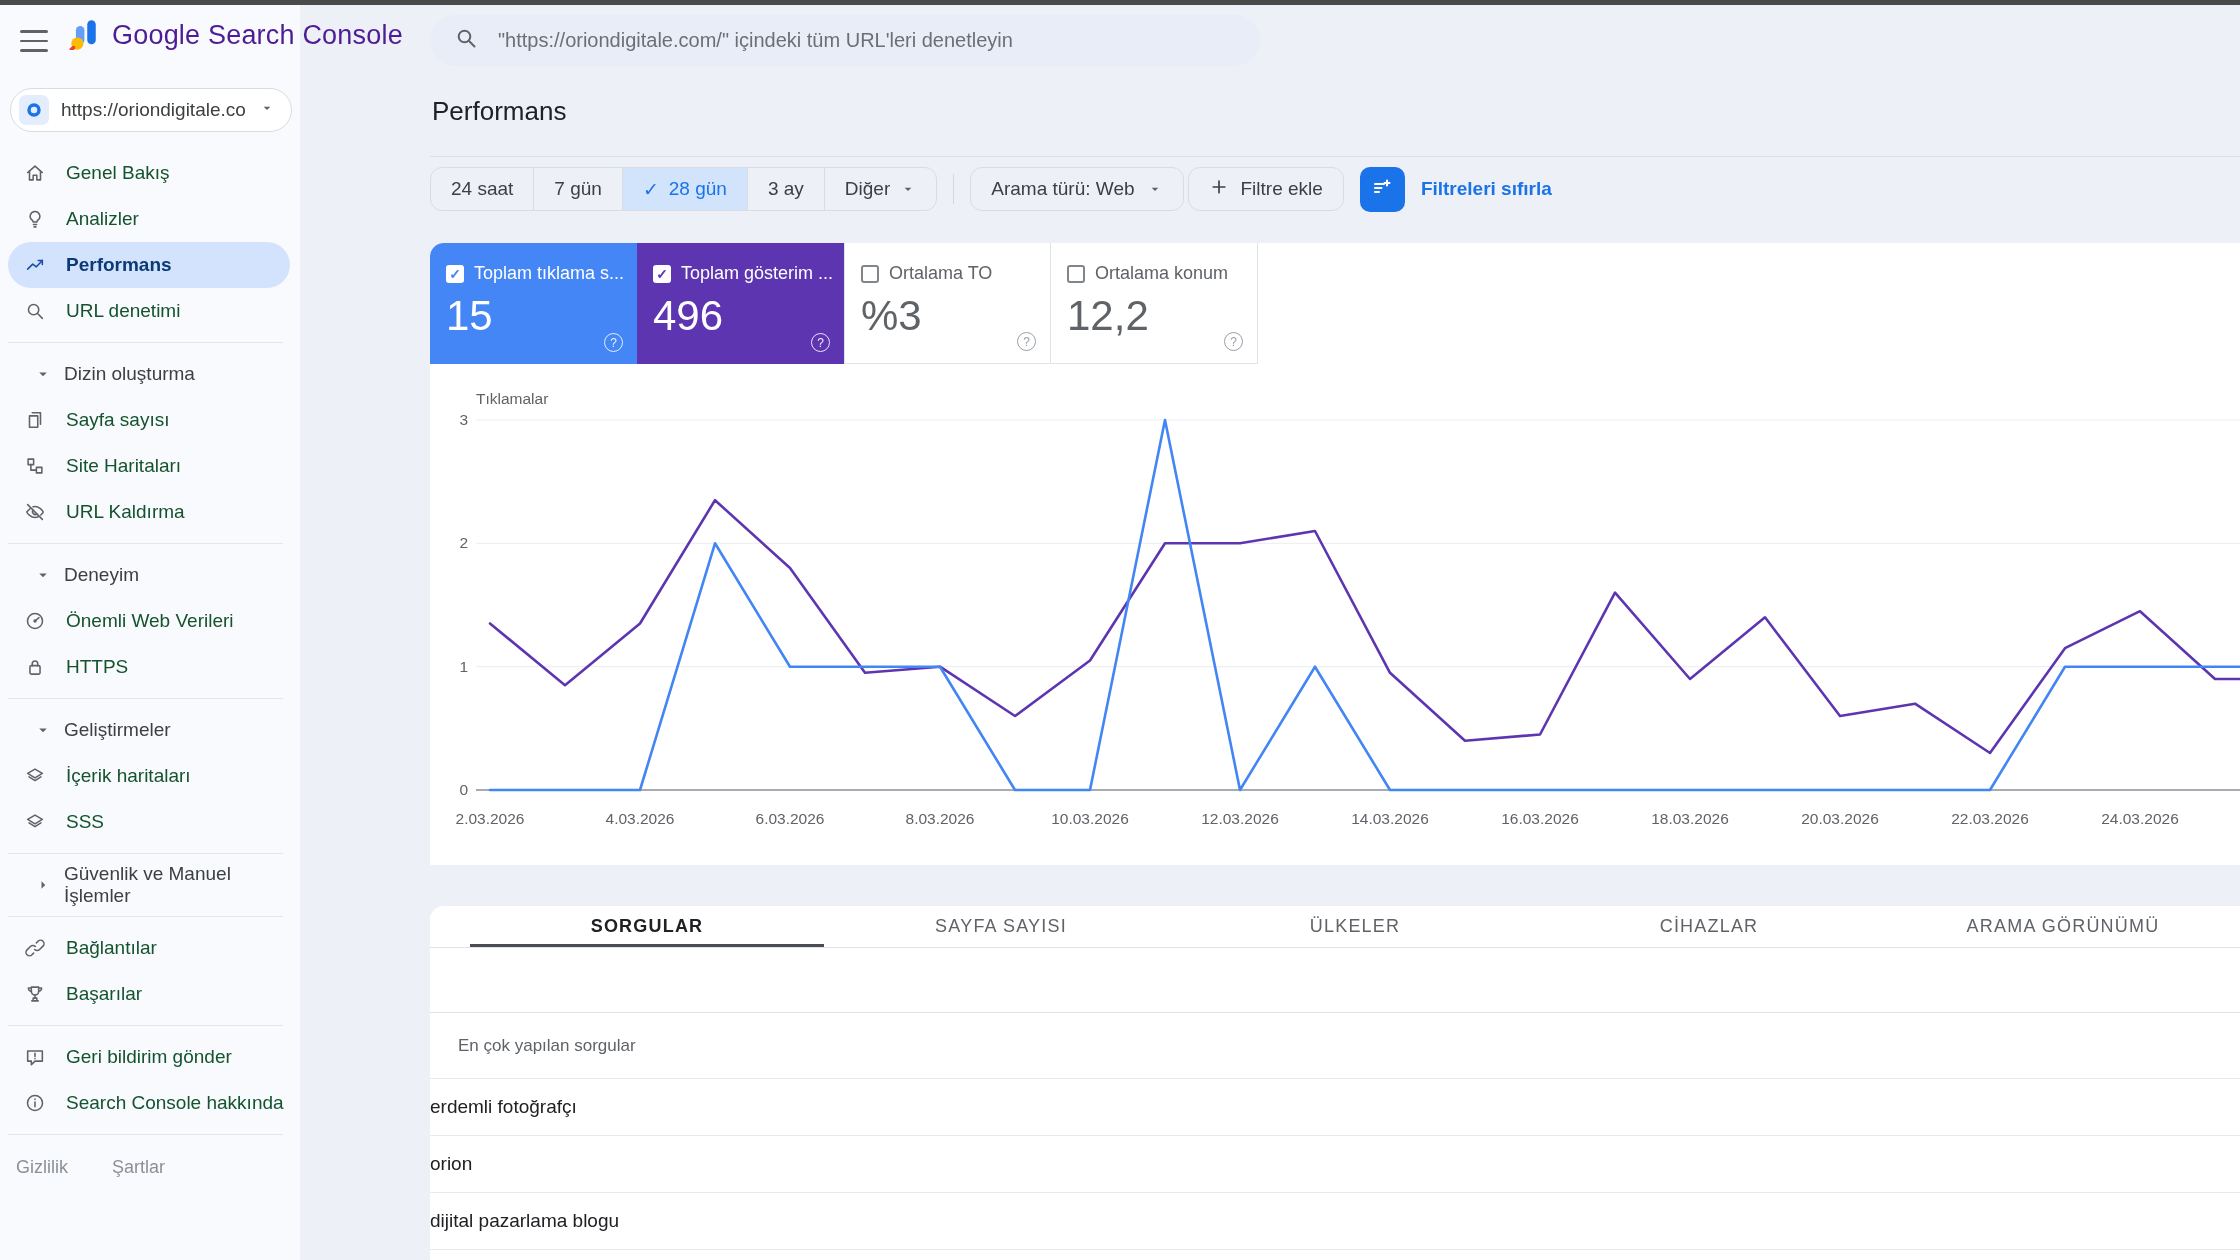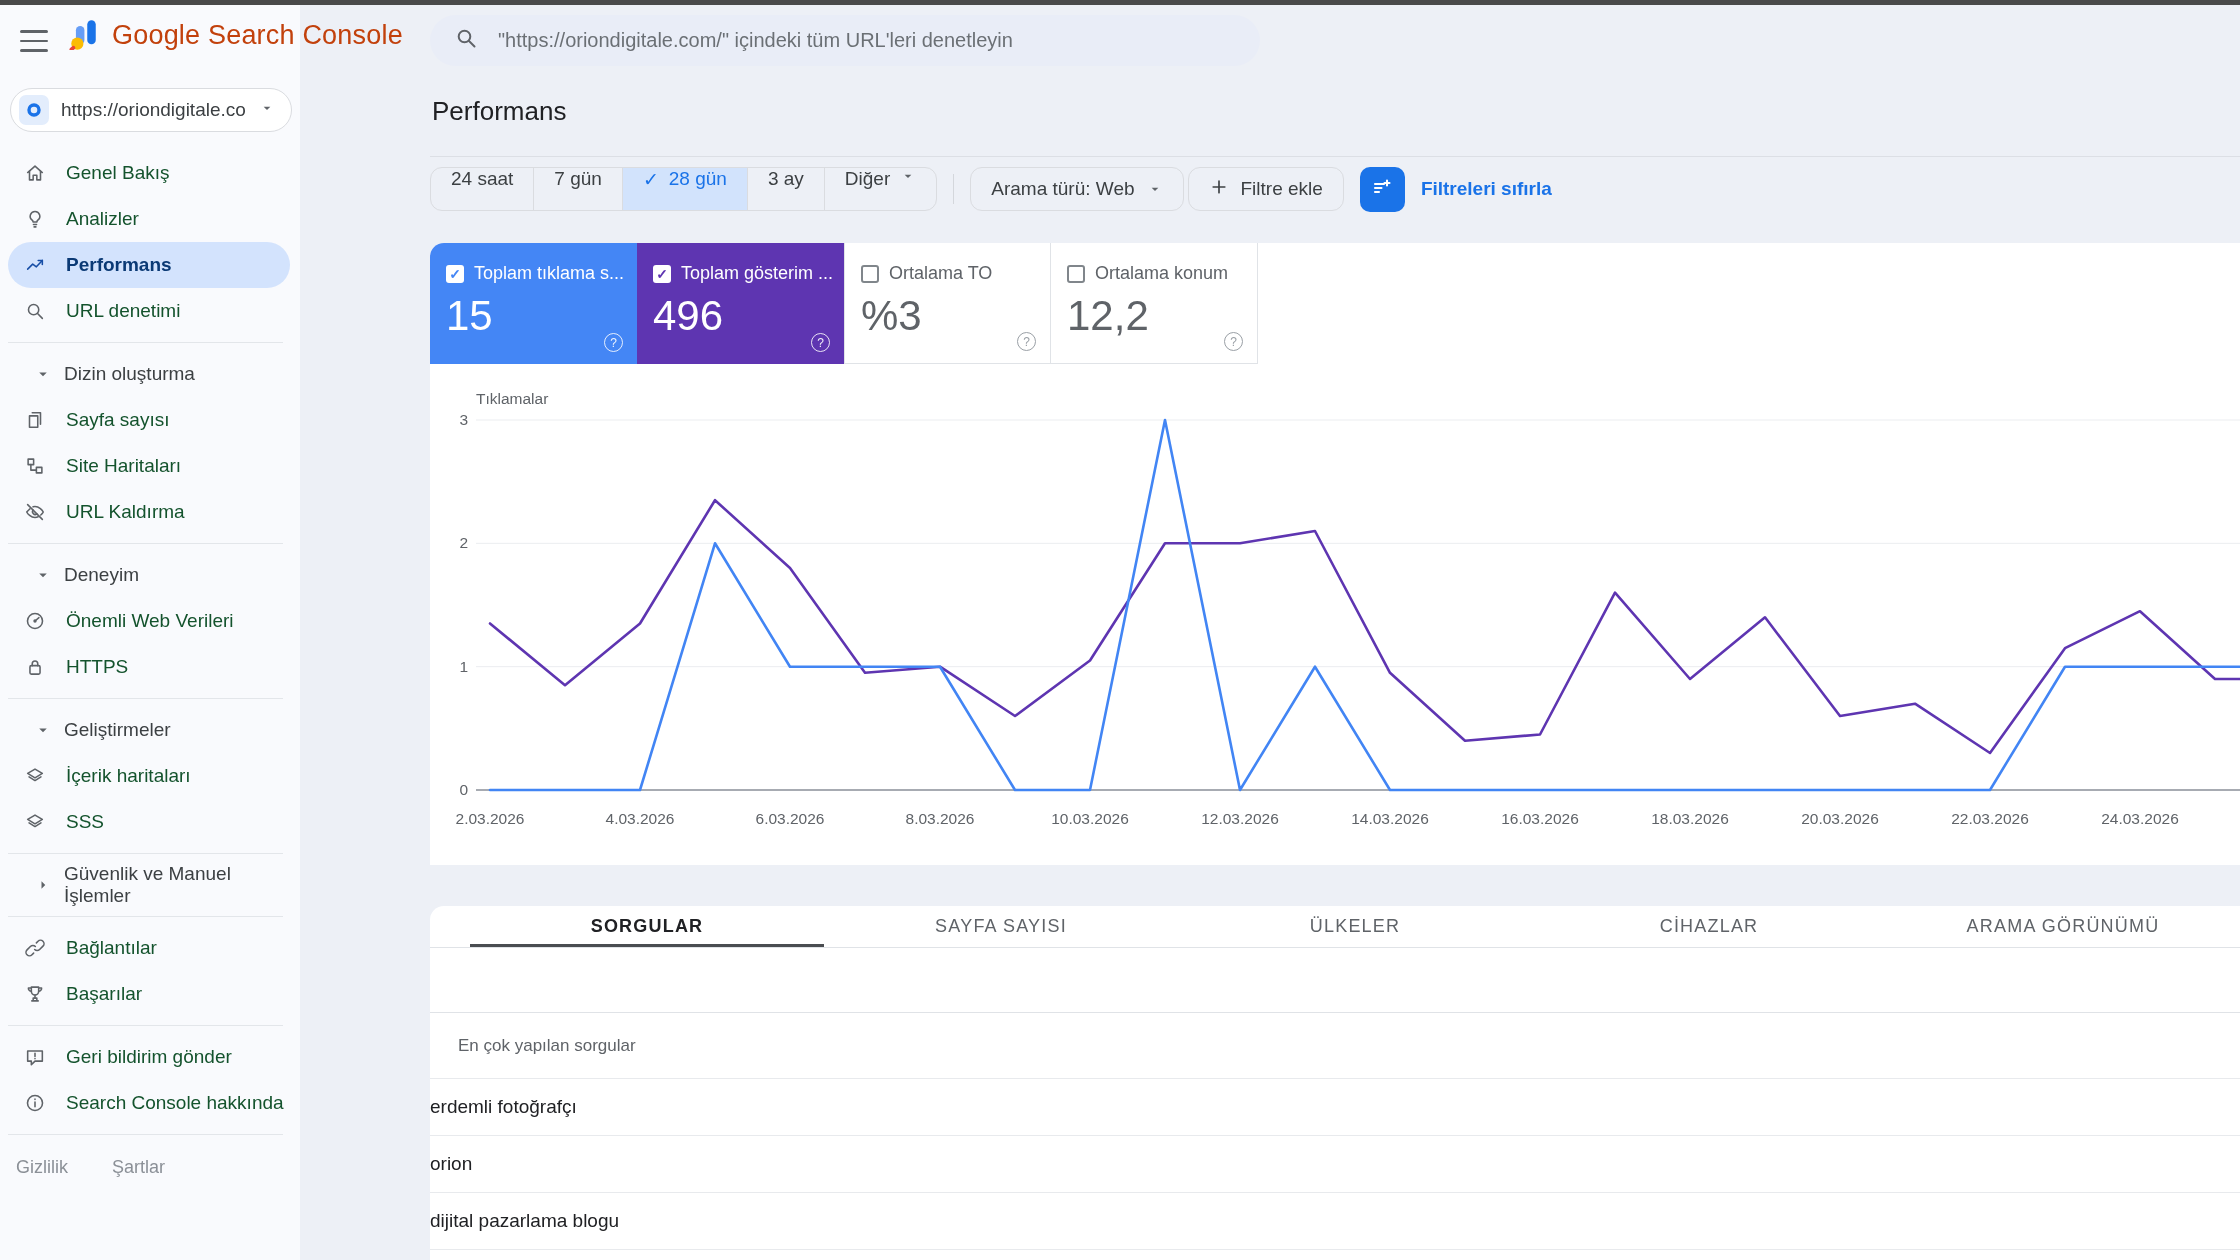--- a/index.html
+++ b/index.html
@@ -4,21 +4,21 @@
 <style>
   *{box-sizing:border-box;margin:0;padding:0}
   body{width:2240px;height:1260px;position:relative;overflow:hidden;
        font-family:"Liberation Sans",sans-serif;background:#edf0f6;}
   .top-strip{position:absolute;left:0;top:0;width:2240px;height:5px;background:#4a4a4a;z-index:30}
   .left-col{position:absolute;left:0;top:5px;width:300px;height:1255px;background:#f9fafd;z-index:5}
   
   .hamburger{position:absolute;left:20px;top:30px;width:28px;height:22px;display:flex;flex-direction:column;justify-content:space-between;cursor:pointer;z-index:20}
   .hamburger span{display:block;height:2.6px;background:#5f6368;border-radius:2px}
   .logo{position:absolute;left:66px;top:16px;display:flex;align-items:center;gap:12px;z-index:20}
-  .logo-text{font-size:27px;color:#c2410c;letter-spacing:.2px}
+  .logo-text{font-size:27px;color:#4c1d95;letter-spacing:.2px}
   .search-pill{position:absolute;left:430px;top:15px;width:830px;height:51px;border-radius:26px;
        background:#e9edf7;display:flex;align-items:center;gap:20px;padding-left:24px;
        color:#6b7075;font-size:20px;cursor:text;z-index:20}
   
   .prop-pill{position:absolute;left:10px;top:88px;width:282px;height:44px;border:1px solid #dadce0;border-radius:22px;
        background:#fff;display:flex;align-items:center;gap:12px;padding:0 16px 0 8px;cursor:pointer;z-index:6}
   .prop-ic{width:30px;height:30px;border-radius:7px;background:#e3edfc;display:flex;align-items:center;justify-content:center}
   .prop-label{flex:1;font-size:19px;color:#3c4043;white-space:nowrap;overflow:hidden}
   .nav{position:absolute;left:0;top:150px;width:300px;z-index:6}
   .nav-item{height:46px;display:flex;align-items:center;gap:20px;padding-left:24px;font-size:19px;color:#14532d;cursor:pointer;position:relative}
@@ -28,21 +28,21 @@
   .nav-section{height:46px;display:flex;align-items:center;gap:12px;padding-left:34px;font-size:19px;color:#3c4043;cursor:pointer}
   .nav-section .chev{width:18px;height:18px;color:#5f6368;display:flex;align-items:center}
   .nav-div{height:1px;background:#e3e6ea;margin:8px 17px 8px 8px}
   .side-footer{display:flex;gap:44px;padding:14px 0 0 16px}
   .side-footer span{font-size:18px;color:#8b9097;cursor:pointer}
   
   .page-title{position:absolute;left:432px;top:96px;font-size:26px;color:#202124;z-index:4}
   .title-divider{position:absolute;left:430px;width:1810px;top:156px;height:1px;background:#dcdfe5}
   .filters-row{position:absolute;left:430px;top:167px;height:44px;display:flex;align-items:center;z-index:4}
   .seg{display:flex;border:1px solid #dadce0;border-radius:12px;overflow:hidden;height:44px;background:transparent}
-  .seg-btn{padding:0 20px;display:flex;gap:10px;font-size:19px;color:#3c4043;border-left:1px solid #dadce0;cursor:pointer;white-space:nowrap}
+  .seg-btn{padding:0 20px;display:flex;align-items:center;gap:10px;font-size:19px;color:#3c4043;border-left:1px solid #dadce0;cursor:pointer;white-space:nowrap}
   .seg-btn:first-child{border-left:none}
   .seg-btn.selected{background:#d2e3fc;color:#1a73e8}
   .seg-btn .chev,.chip .chev{width:16px;height:16px;color:#5f6368;display:flex;align-items:center}
   .vdiv{width:1px;height:30px;background:#d4d7dc;margin:0 16px}
   .chip{height:44px;border:1px solid #dadce0;border-radius:12px;display:flex;align-items:center;gap:12px;padding:0 20px;font-size:19px;color:#3c4043;cursor:pointer;white-space:nowrap}
   .chip + .chip{margin-left:4px}
   .filter-btn{width:45px;height:45px;border-radius:10px;background:#1a73e8;margin-left:16px;display:flex;align-items:center;justify-content:center;cursor:pointer;flex:0 0 45px}
   .reset-link{margin-left:16px;font-size:19px;color:#1a73e8;font-weight:bold;cursor:pointer;white-space:nowrap}
   
   .panel-chart{position:absolute;left:430px;top:243px;width:1810px;height:622px;background:#fff;border-radius:14px 0 0 0;z-index:3}

